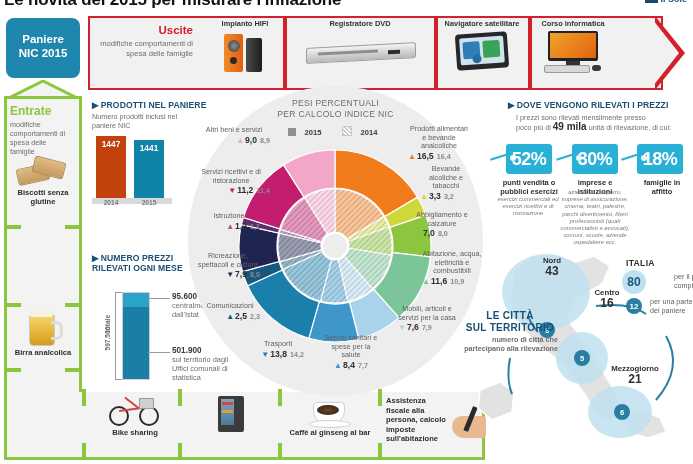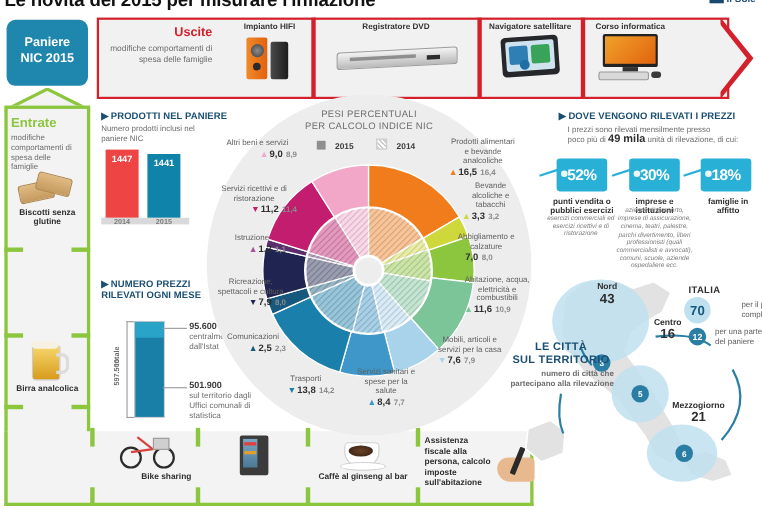--- a/index.html
+++ b/index.html
@@ -75,21 +75,21 @@
   .car .bd{position:absolute;left:2px;top:8px;width:52px;height:13px;background:#2b2b2b;border-radius:4px 7px 3px 3px;}
   .car .cab{position:absolute;left:12px;top:1px;width:28px;height:11px;background:#3a3a3a;border-radius:6px 5px 0 0;}
   .car .win{position:absolute;left:15px;top:3px;width:22px;height:7px;background:#a9c4d2;border-radius:4px 3px 0 0;}
   .car .w1,.car .w2{position:absolute;top:17px;width:11px;height:11px;border-radius:50%;background:#191919;border:3px solid #4b4b4b;box-sizing:border-box;}
   .car .w1{left:5px;} .car .w2{left:37px;}
 
   
   .sec-h{position:absolute;font-size:8.6px;font-weight:bold;color:#1b4f72;letter-spacing:.1px;}
   .sec-h .tri{color:#1b4f72;margin-right:2px;}
   .sec-sub{position:absolute;font-size:7.2px;line-height:9px;color:#6d6d6d;}
-  .pn-bar{position:absolute;width:30px;background:#ef4444;}
+  .pn-bar{position:absolute;width:30px;background:#c2410c;}
   .pn-bar.b2015{background:#1083a8;}
   .pn-val{position:absolute;top:3px;left:0;width:30px;text-align:center;font-size:8.4px;font-weight:bold;color:#fff;}
   .pn-axis{position:absolute;height:6px;background:#d9d9d9;}
   .pn-yr{position:absolute;width:30px;text-align:center;font-size:6.6px;color:#7c7c7c;font-weight:bold;}
 
   
   .np-stack{position:absolute;left:122px;top:292px;width:26px;height:86px;background:#1a7fa6;border:1px solid #cfcfcf;}
   .np-top{position:absolute;left:0;top:0;width:26px;height:14px;background:#2aa3c9;}
   .np-tot{position:absolute;left:100px;top:300px;width:14px;font-size:6.6px;font-weight:bold;color:#6d6d6d;text-align:center;transform:rotate(-90deg);transform-origin:center;white-space:nowrap;}
   .np-brace{position:absolute;left:115px;top:292px;width:6px;height:86px;border-left:1px solid #9a9a9a;border-top:1px solid #9a9a9a;border-bottom:1px solid #9a9a9a;}
@@ -112,21 +112,21 @@
   .dl .nm{display:block;text-align:center;}
   .dl .vals{display:block;margin-top:1px;font-weight:bold;font-size:8.6px;color:#2f2f2f;white-space:nowrap;}
   .dl .vals .old{font-size:7.2px;color:#8a8a8a;margin-left:3px;}
   .dl .vals .arw{font-size:8px;margin-right:1px;}
   .dl.r{text-align:left;}
   .dl.l{text-align:right;}
   .dl.c{text-align:center;}
 
   
   .tag{position:absolute;height:30px;background:#29b0d6;border-radius:3px;}
-  .tag .pct{position:absolute;inset:0;display:flex;align-items:center;justify-content:center;color:#fff;font-size:14px;font-weight:bold;letter-spacing:-.5px;}
+  .tag .pct{position:absolute;inset:0;display:flex;align-items:center;justify-content:center;color:#fff;font-size:18px;font-weight:bold;letter-spacing:-.5px;}
   .tag .hole{position:absolute;left:4px;top:11px;width:6px;height:6px;border-radius:50%;background:#eaf7fb;}
   .tag .str{position:absolute;left:-16px;top:12px;width:18px;height:2px;background:#29b0d6;transform:rotate(-18deg);}
   .tagcap{position:absolute;text-align:center;font-size:7.4px;font-weight:bold;color:#2f2f2f;line-height:9px;}
   .tagdesc{position:absolute;text-align:center;font-size:5.9px;font-style:italic;line-height:7.2px;color:#7c7c7c;}
 
   
   .map-wrap{position:absolute;left:470px;top:240px;width:223px;height:200px;}
   .map-lbl{position:absolute;text-align:center;font-size:7.8px;font-weight:bold;color:#2f2f2f;line-height:10px;}
   .map-lbl b{display:block;font-size:12px;color:#2f2f2f;}
   .mcirc{position:absolute;border-radius:50%;background:#2a7ea3;color:#fff;font-size:7.5px;font-weight:bold;display:flex;align-items:center;justify-content:center;}
@@ -268,21 +268,21 @@
   <div class="strip"></div>
   <div class="s-tick" style="left:82px;top:389px;"></div>
   <div class="s-tick" style="left:82px;top:443px;"></div>
   <div class="s-tick" style="left:178px;top:389px;"></div>
   <div class="s-tick" style="left:178px;top:443px;"></div>
   <div class="s-tick" style="left:278px;top:389px;"></div>
   <div class="s-tick" style="left:278px;top:443px;"></div>
   <div class="s-tick" style="left:378px;top:389px;"></div>
   <div class="s-tick" style="left:378px;top:443px;"></div>
 
-  <div class="s-item" style="left:96px;width:78px;text-align:right;">
+  <div class="s-item" style="left:96px;width:78px;">
     <div class="bike">
         <div class="wl wl1"></div>
         <div class="wl wl2"></div>
         <div class="fr"></div>
         <div class="fr2"></div>
         <div class="bsk"></div>
       </div>
     <div class="cap">Bike sharing</div>
   </div>
   <div class="s-item" style="left:186px;width:90px;">
@@ -499,18 +499,18 @@
   </div>
   <div class="mcirc" style="left:614px;top:404px;width:16px;height:16px;">6</div>
 
   <div class="citta-t">
     <span>LE CITTÀ</span><br>
     <span>SUL TERRITORIO</span>
   </div>
   <div class="citta-s">numero di città che partecipano alla rilevazione</div>
 
   <div class="italia-t">ITALIA</div>
-  <div class="it-c" style="left:622px;top:270px;width:24px;height:24px;font-size:12px;">70</div>
+  <div class="it-c" style="left:622px;top:270px;width:24px;height:24px;font-size:12px;">80</div>
   <div class="it-txt" style="left:650px;top:272px;width:44px;margin-left:24px;">per il paniere completo</div>
   <div class="it-c" style="left:626px;top:298px;width:16px;height:16px;font-size:8px;background:#2a7ea3;color:#fff;">12</div>
   <div class="it-txt" style="left:650px;top:297px;width:44px;">per una parte del paniere</div>
 
 </div>
 
 </body></html>

